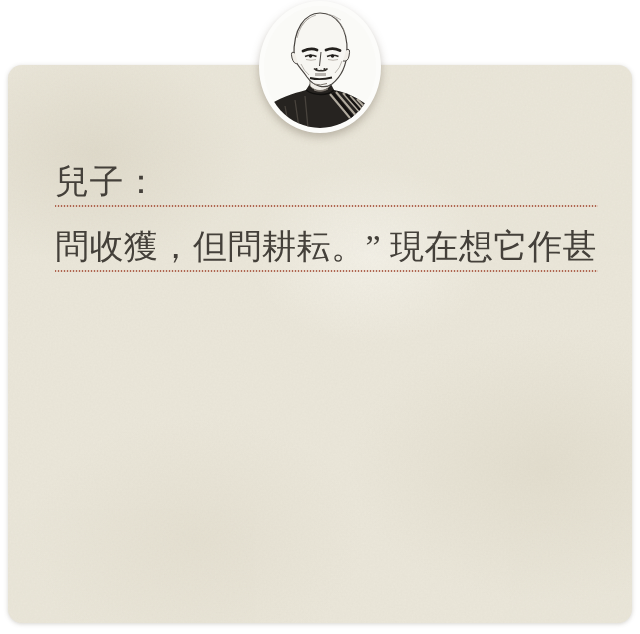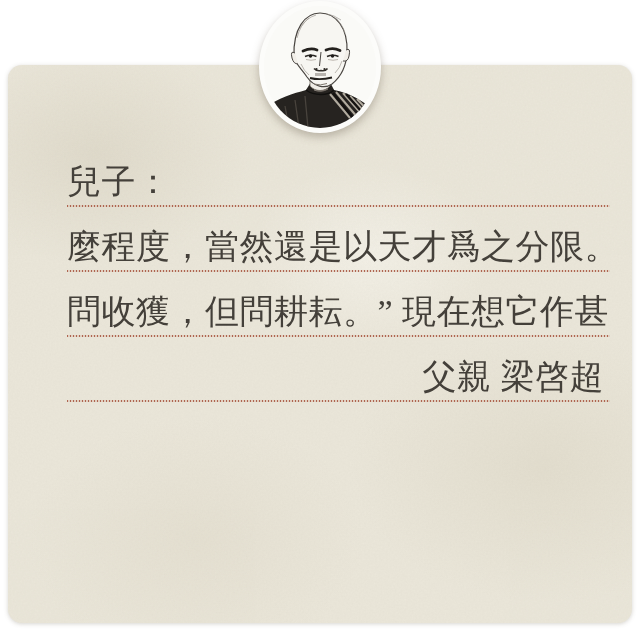--- a/index.html
+++ b/index.html
@@ -50,21 +50,21 @@
     border-radius: 50%;
     overflow: hidden;
     background: #fafaf7;
     box-shadow: 0 4px 9px rgba(108,98,82,0.38);
     z-index: 3;
   }
   .portrait svg { display: block; }
   
   .letter {
     position: absolute;
-    left: 59px;
+    left: 47px;
     top: 77px;
     width: 543px;
   }
   .line {
     position: relative;
     height: 65px;
     display: flex;
     align-items: flex-end;
     padding-bottom: 7px;
     box-sizing: border-box;
@@ -102,27 +102,21 @@
         <feColorMatrix type="matrix" values="0 0 0 0 0.45  0 0 0 0 0.42  0 0 0 0 0.36  0 0 0 0.5 0"></feColorMatrix>
       </filter>
       <rect width="624" height="558" filter="url(#g)" opacity="0.18"></rect>
     </svg>
 
     <div class="letter">
       <div class="line">
         <span>兒子：</span>
       </div>
       <div class="line">
-        <span>麼程度，當然還是以天才爲之分限。</span>
-      </div>
-      <div class="line">
         <span>問收獲，但問耕耘。” 現在想它作甚</span>
-      </div>
-      <div class="line signature">
-        <span>父親 梁啓超</span>
       </div>
     </div>
   </div>
 
   <div class="portrait">
     <svg width="112" height="122" viewBox="0 0 112 122" aria-hidden="true">
       <rect width="112" height="122" fill="#fafaf7"></rect>
 
       <path d="M -4 124 L -4 106 C 12 92 28 88 42 84 L 47 76 C 52 83 62 83 66 76 L 70 84 C 86 87 99 95 114 107 L 116 124 Z" fill="#262320"></path>
 

